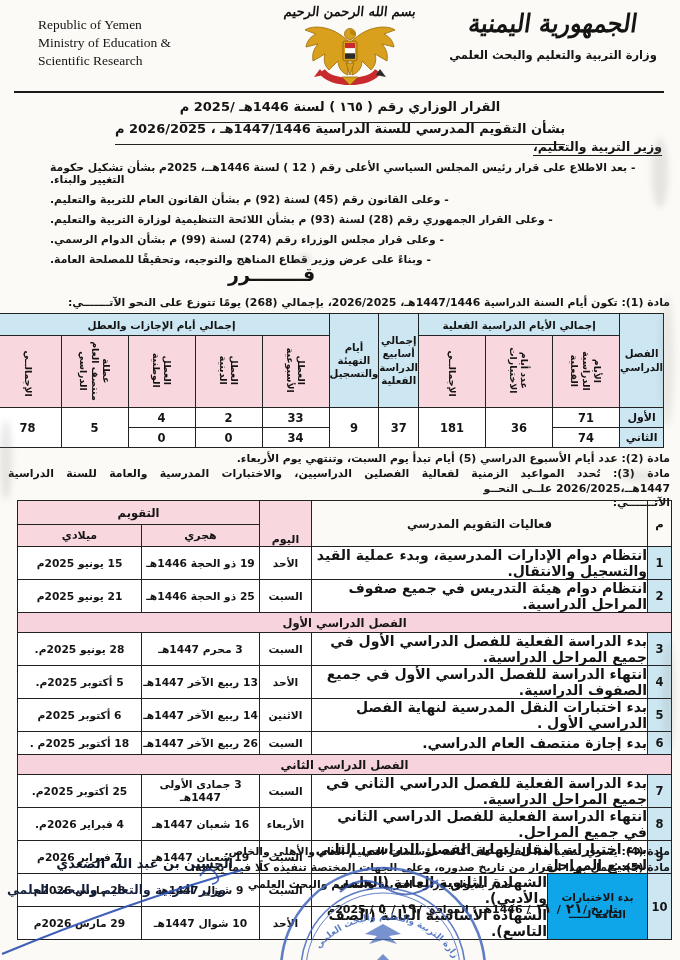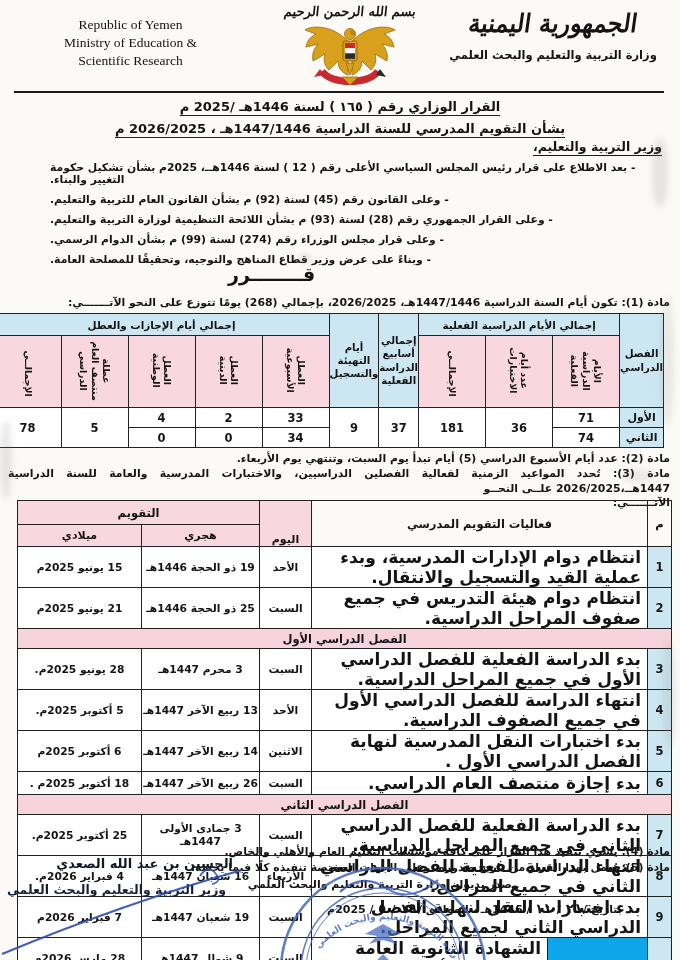--- a/index.html
+++ b/index.html
@@ -1,32 +1,32 @@
 <!DOCTYPE html>
 <html lang="ar"><head>
 <meta charset="utf-8">
 <style>
   *{box-sizing:border-box;margin:0;padding:0}
   html,body{background:#888}
   .page{position:relative;width:680px;height:960px;margin:0 auto;background:#fbfaf6;
         font-family:"DejaVu Sans",sans-serif;color:#141414;overflow:hidden}
   
-  .en-head{position:absolute;top:16px;left:38px;width:185px;text-align:center;
+  .en-head{position:absolute;top:16px;left:38px;width:185px;
            font-family:"Liberation Serif",serif;font-size:13.5px;line-height:1.35;white-space:pre-line}
   .center-head{position:absolute;top:4px;left:255px;width:190px;text-align:center}
   .bismillah{font-family:"DejaVu Serif",serif;font-weight:bold;font-size:13px;transform:skewX(-6deg)}
   .ar-head{position:absolute;top:10px;right:22px;width:210px;text-align:center;direction:rtl}
   .calig{font-family:"DejaVu Serif",serif;font-weight:bold;font-size:24px;line-height:1.2;
          transform:skewX(-8deg) scaleY(1.05);letter-spacing:-1px}
   .ministry{font-size:11.5px;font-weight:bold;margin-top:9px}
   .rule{position:absolute;top:91px;left:14px;right:16px;border-top:2.5px solid #1a1a1a}
   
   .titles{position:absolute;top:95px;left:0;right:0;text-align:center;direction:rtl}
   .titles .tl{display:block;margin:1px 0 3px}
-  .titles .u{border-bottom:1.4px solid #222;padding-bottom:1px;font-size:13px;font-weight:bold}
+  .titles .u{border-bottom:1.4px solid #222;padding-bottom:8px;font-size:13px;font-weight:bold}
   .decnum{font-size:15px;font-weight:900;padding:0 4px}
   .minister{position:absolute;top:139px;right:18px;direction:rtl;font-size:12.5px;font-weight:bold;
             border-bottom:1.6px solid #1a1a1a;padding-bottom:1px}
   .preamble{position:absolute;top:162px;right:28px;left:50px;direction:rtl;text-align:left}
   .preamble p{font-size:10.8px;font-weight:bold;margin-bottom:7.5px;line-height:1.15}
   .decree{position:absolute;top:263px;left:228px;width:70px;text-align:center;
           font-size:19px;font-weight:900}
   .art{direction:rtl;text-align:right;font-size:10.9px;font-weight:bold;line-height:1.35}
   .a1{position:absolute;top:296px;right:10px;left:8px}
   .a2{position:absolute;top:452px;right:10px;left:8px}
@@ -45,21 +45,21 @@
   .t1 .tall{font-size:10.2px;font-weight:bold;line-height:1.3}
   .t1 .rot .ri{display:inline-block;transform:rotate(90deg);white-space:pre-line;
                font-size:9.4px;font-weight:bold;line-height:1.2;width:66px}
   .t1 td.v{font-size:11.5px;font-weight:bold;background:#fff}
   .t1 td.lbl{font-size:11px;font-weight:bold}
   .t2{position:absolute;top:500px;right:8px}
   .t2 th{font-weight:bold}
   .t2 .h1{font-size:11.5px}
   .t2 .h2{font-size:11px}
   .t2 td.no{font-size:11.5px;font-weight:bold;background:#cde7f2}
-  .t2 td.act{text-align:right;padding-right:6px;font-size:17px;font-weight:bold;background:#fff}
+  .t2 td.act{text-align:right;font-size:14px;font-weight:bold;background:#fff}
   .t2 td.dy,.t2 td.dt{font-size:10.7px;font-weight:bold;background:#fff}
   .t2 td.sec{background:#f6d3dd;font-size:11.5px;font-weight:bold}
   .t2 td.exlbl{font-size:10.7px;font-weight:bold;background:#0ea5e9;white-space:pre-line;line-height:1.5}
   .t2 th.daycell{vertical-align:bottom;padding-bottom:0}
   
   .issued{position:absolute;top:878px;right:168px;direction:rtl;font-size:11px;font-weight:bold}
   .dateline{position:absolute;top:900px;right:58px;direction:rtl;font-size:11px;font-weight:bold}
   .hand{font-size:13.5px;font-weight:900;display:inline-block;transform:rotate(-3deg);padding:0 1px}
   .sig-name{position:absolute;top:856px;left:18px;width:215px;text-align:right;direction:rtl;
             font-size:13px;font-weight:900;color:#101828}

